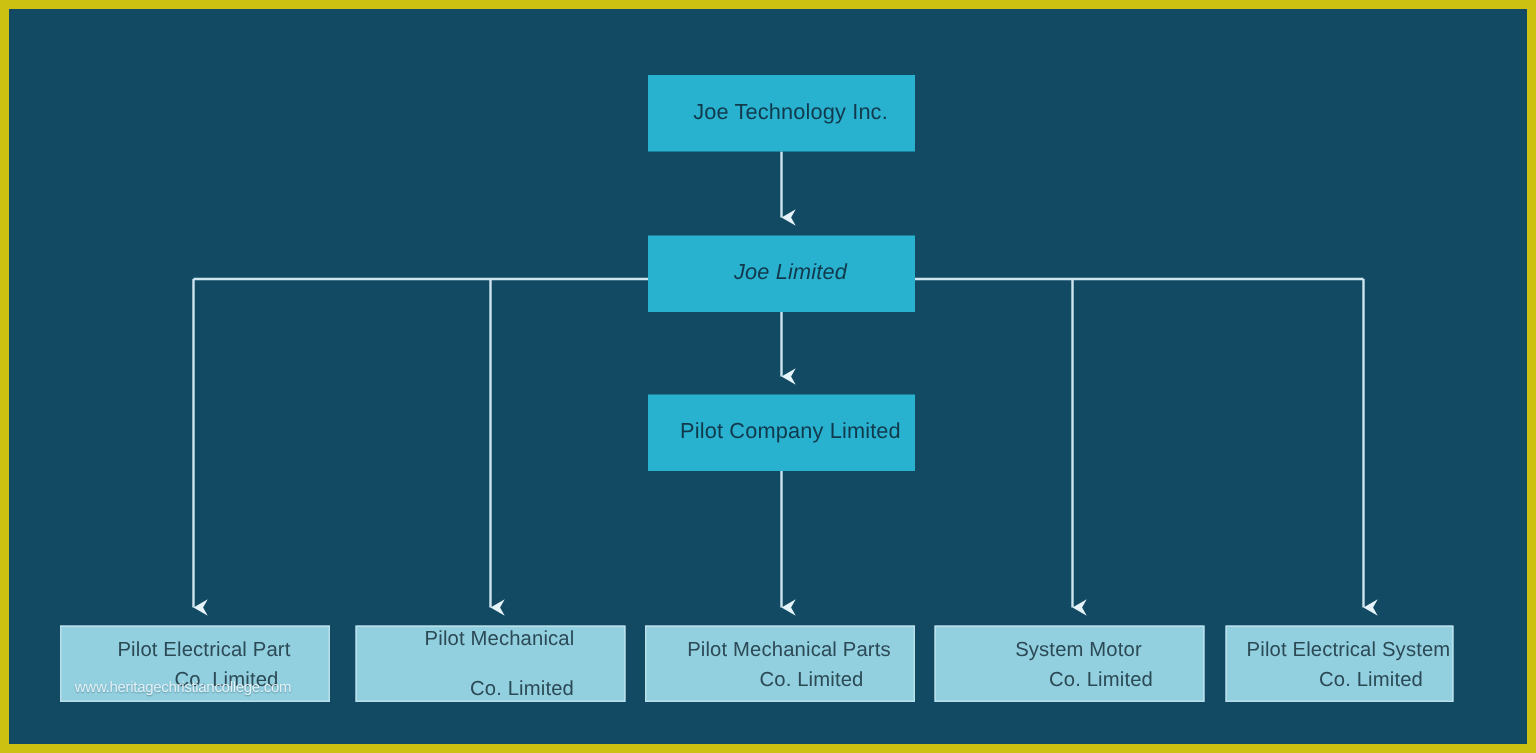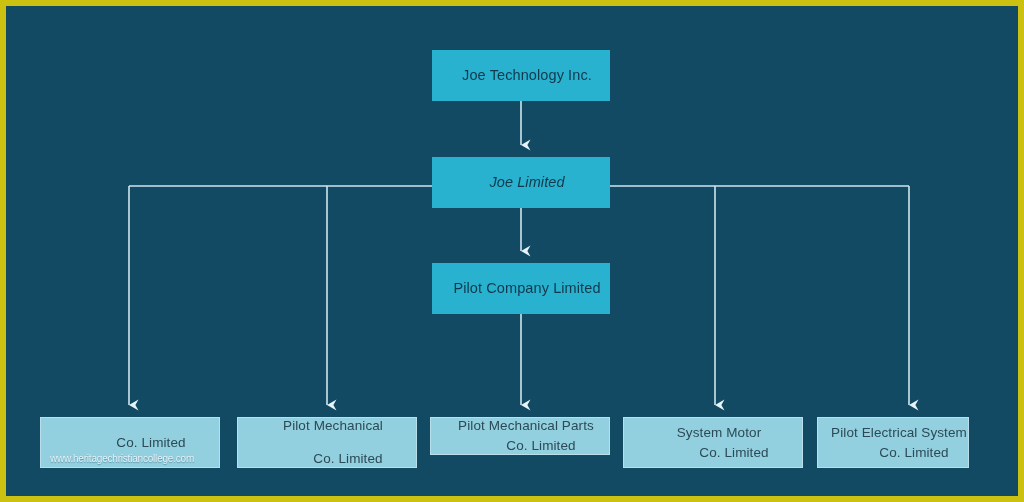--- a/index.html
+++ b/index.html
@@ -105,29 +105,30 @@
 
   <div class="node primary" style="left:426px; top:151px; width:178px; height:51px;font-style:italic;">
     <span>Joe Limited</span>
   </div>
 
   <div class="node primary" style="left:426px; top:257px; width:178px; height:51px;">
     <span>Pilot Company Limited</span>
   </div>
 
   <div class="node leaf" style="left:34px; top:411px; width:180px; height:51px;">
+    <span>Pilot Electrical Part</span>
     <span class="line2">Co. Limited</span>
   </div>
 
   <div class="node leaf" style="left:231px; top:411px; width:180px; height:51px;gap:13px;">
     <span>Pilot Mechanical</span>
     <span class="line2">Co. Limited</span>
   </div>
 
-  <div class="node leaf" style="left:424px; top:411px; width:180px; height:38px;">
+  <div class="node leaf" style="left:424px; top:411px; width:180px; height:51px;">
     <span>Pilot Mechanical Parts</span>
     <span class="line2">Co. Limited</span>
   </div>
 
   <div class="node leaf" style="left:617px; top:411px; width:180px; height:51px;">
     <span>System Motor</span>
     <span class="line2">Co. Limited</span>
   </div>
 
   <div class="node leaf" style="left:811px; top:411px; width:152px; height:51px;">

